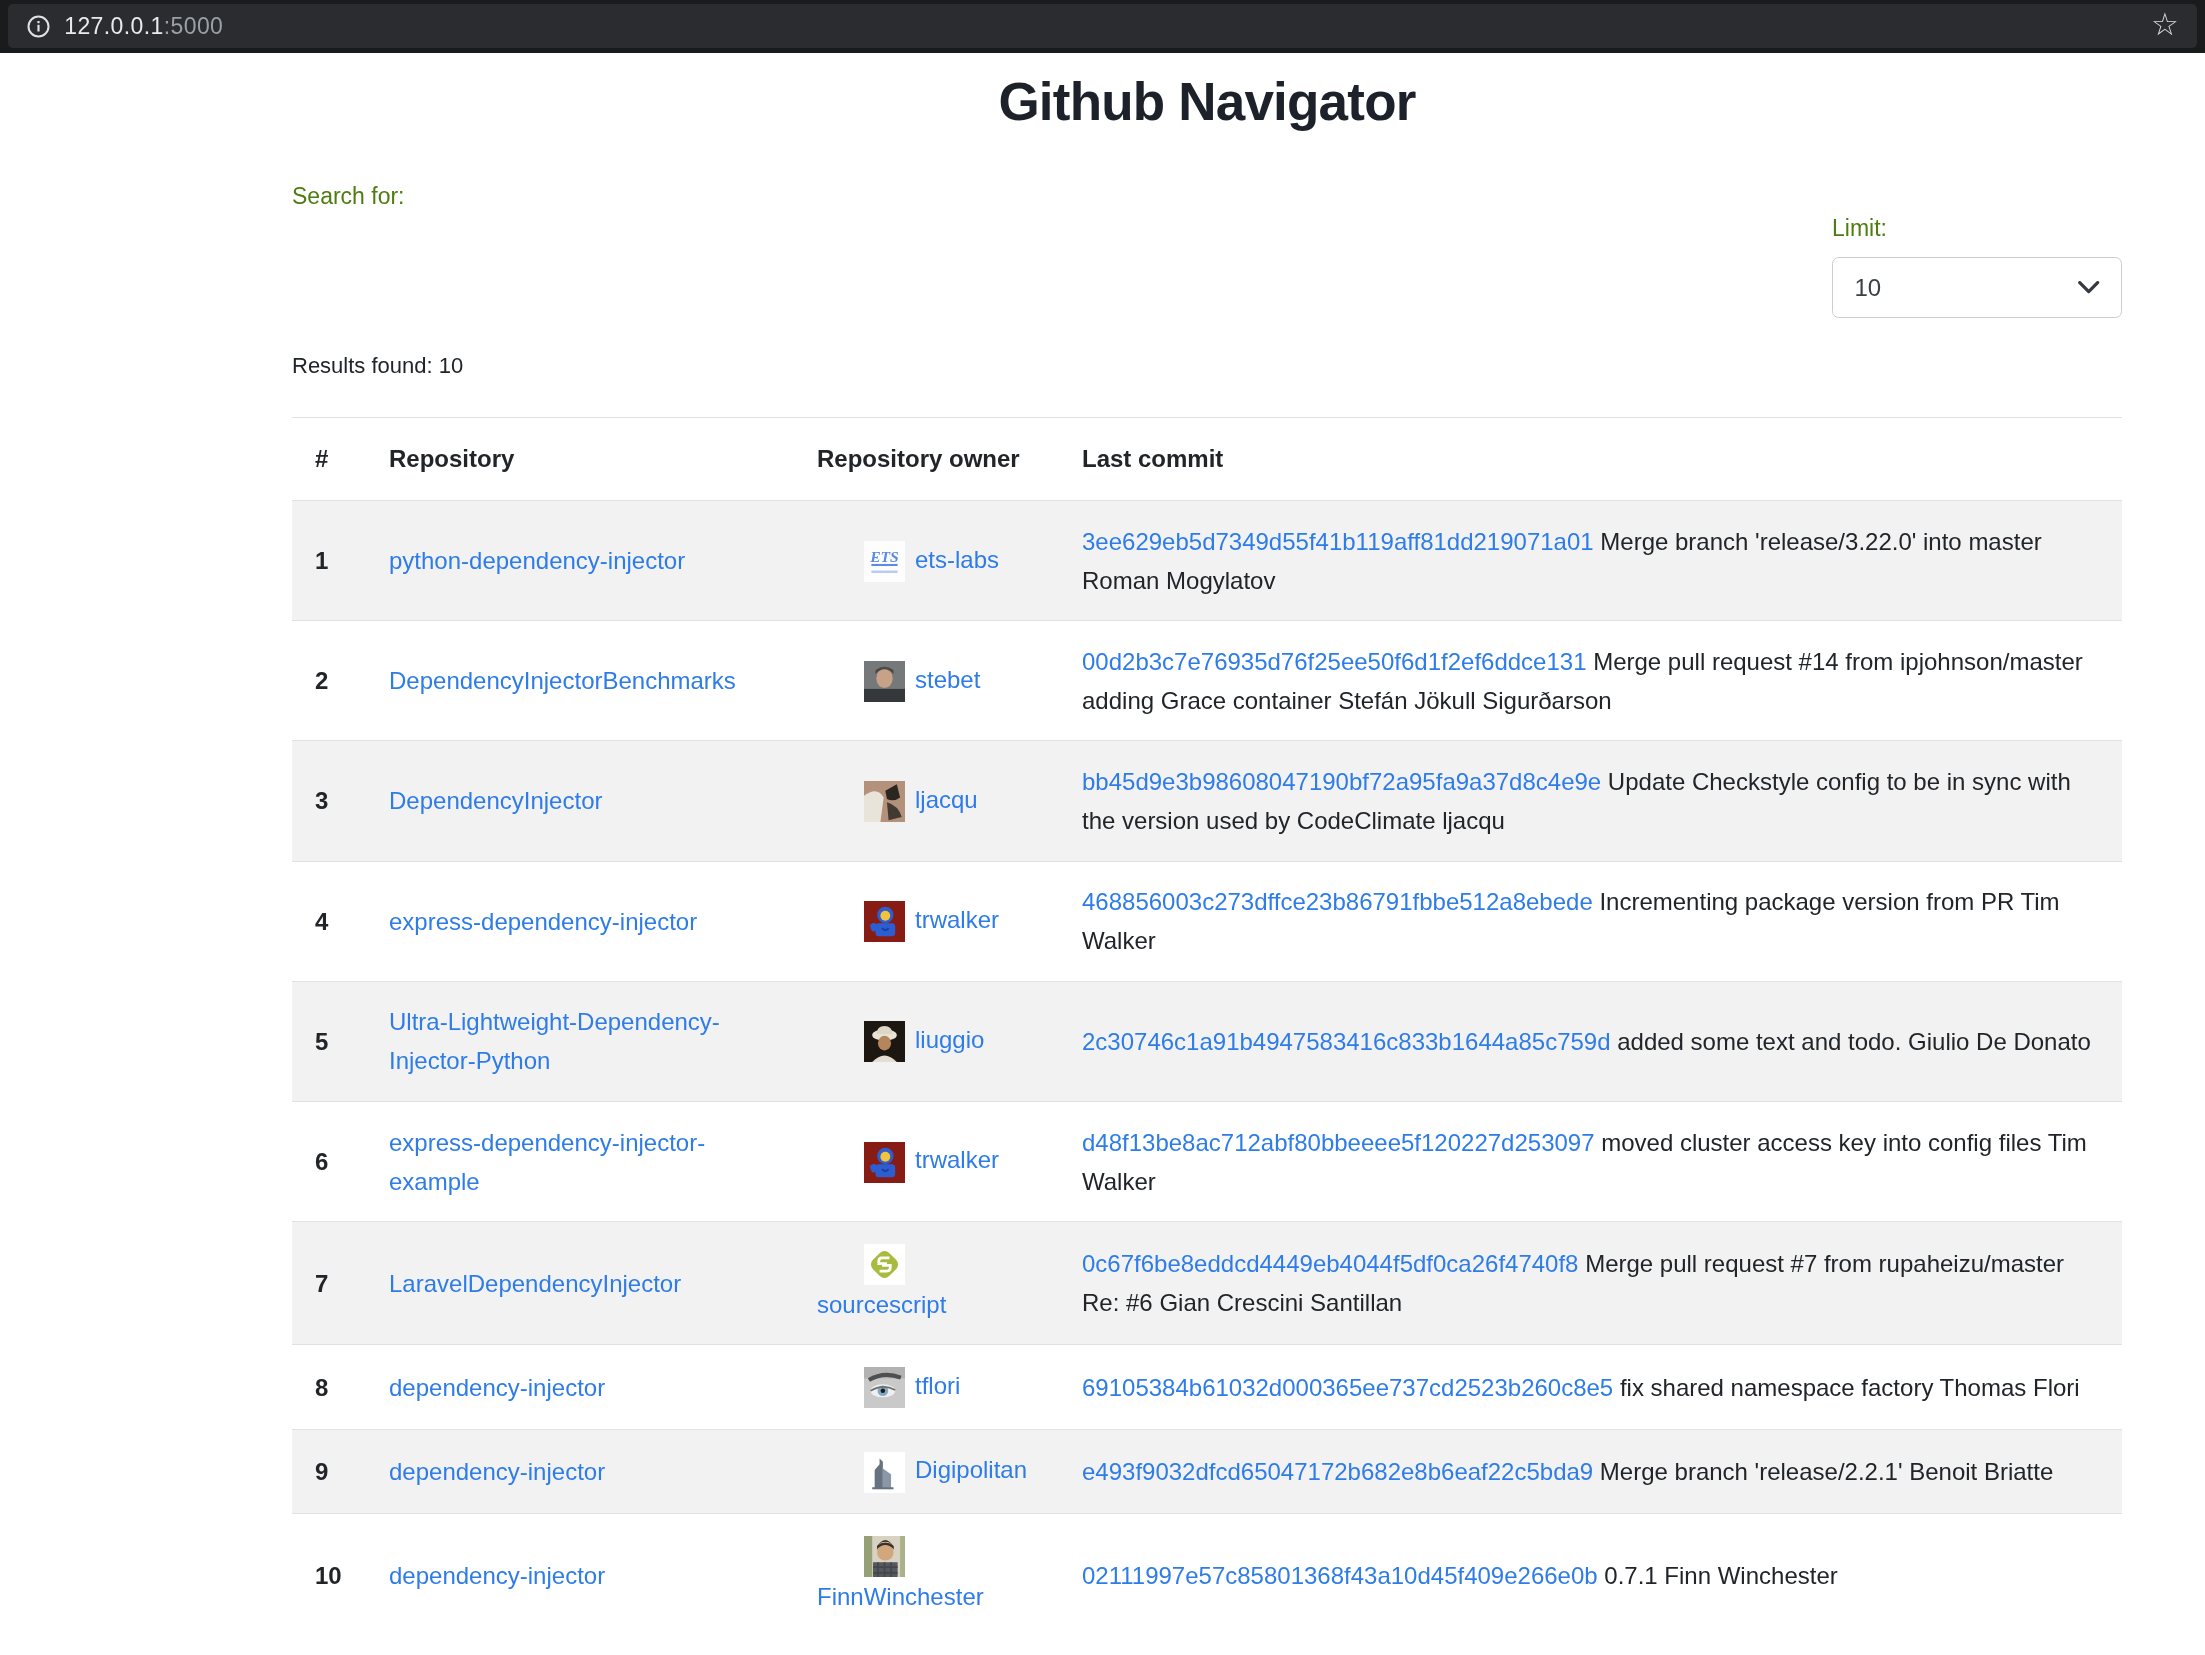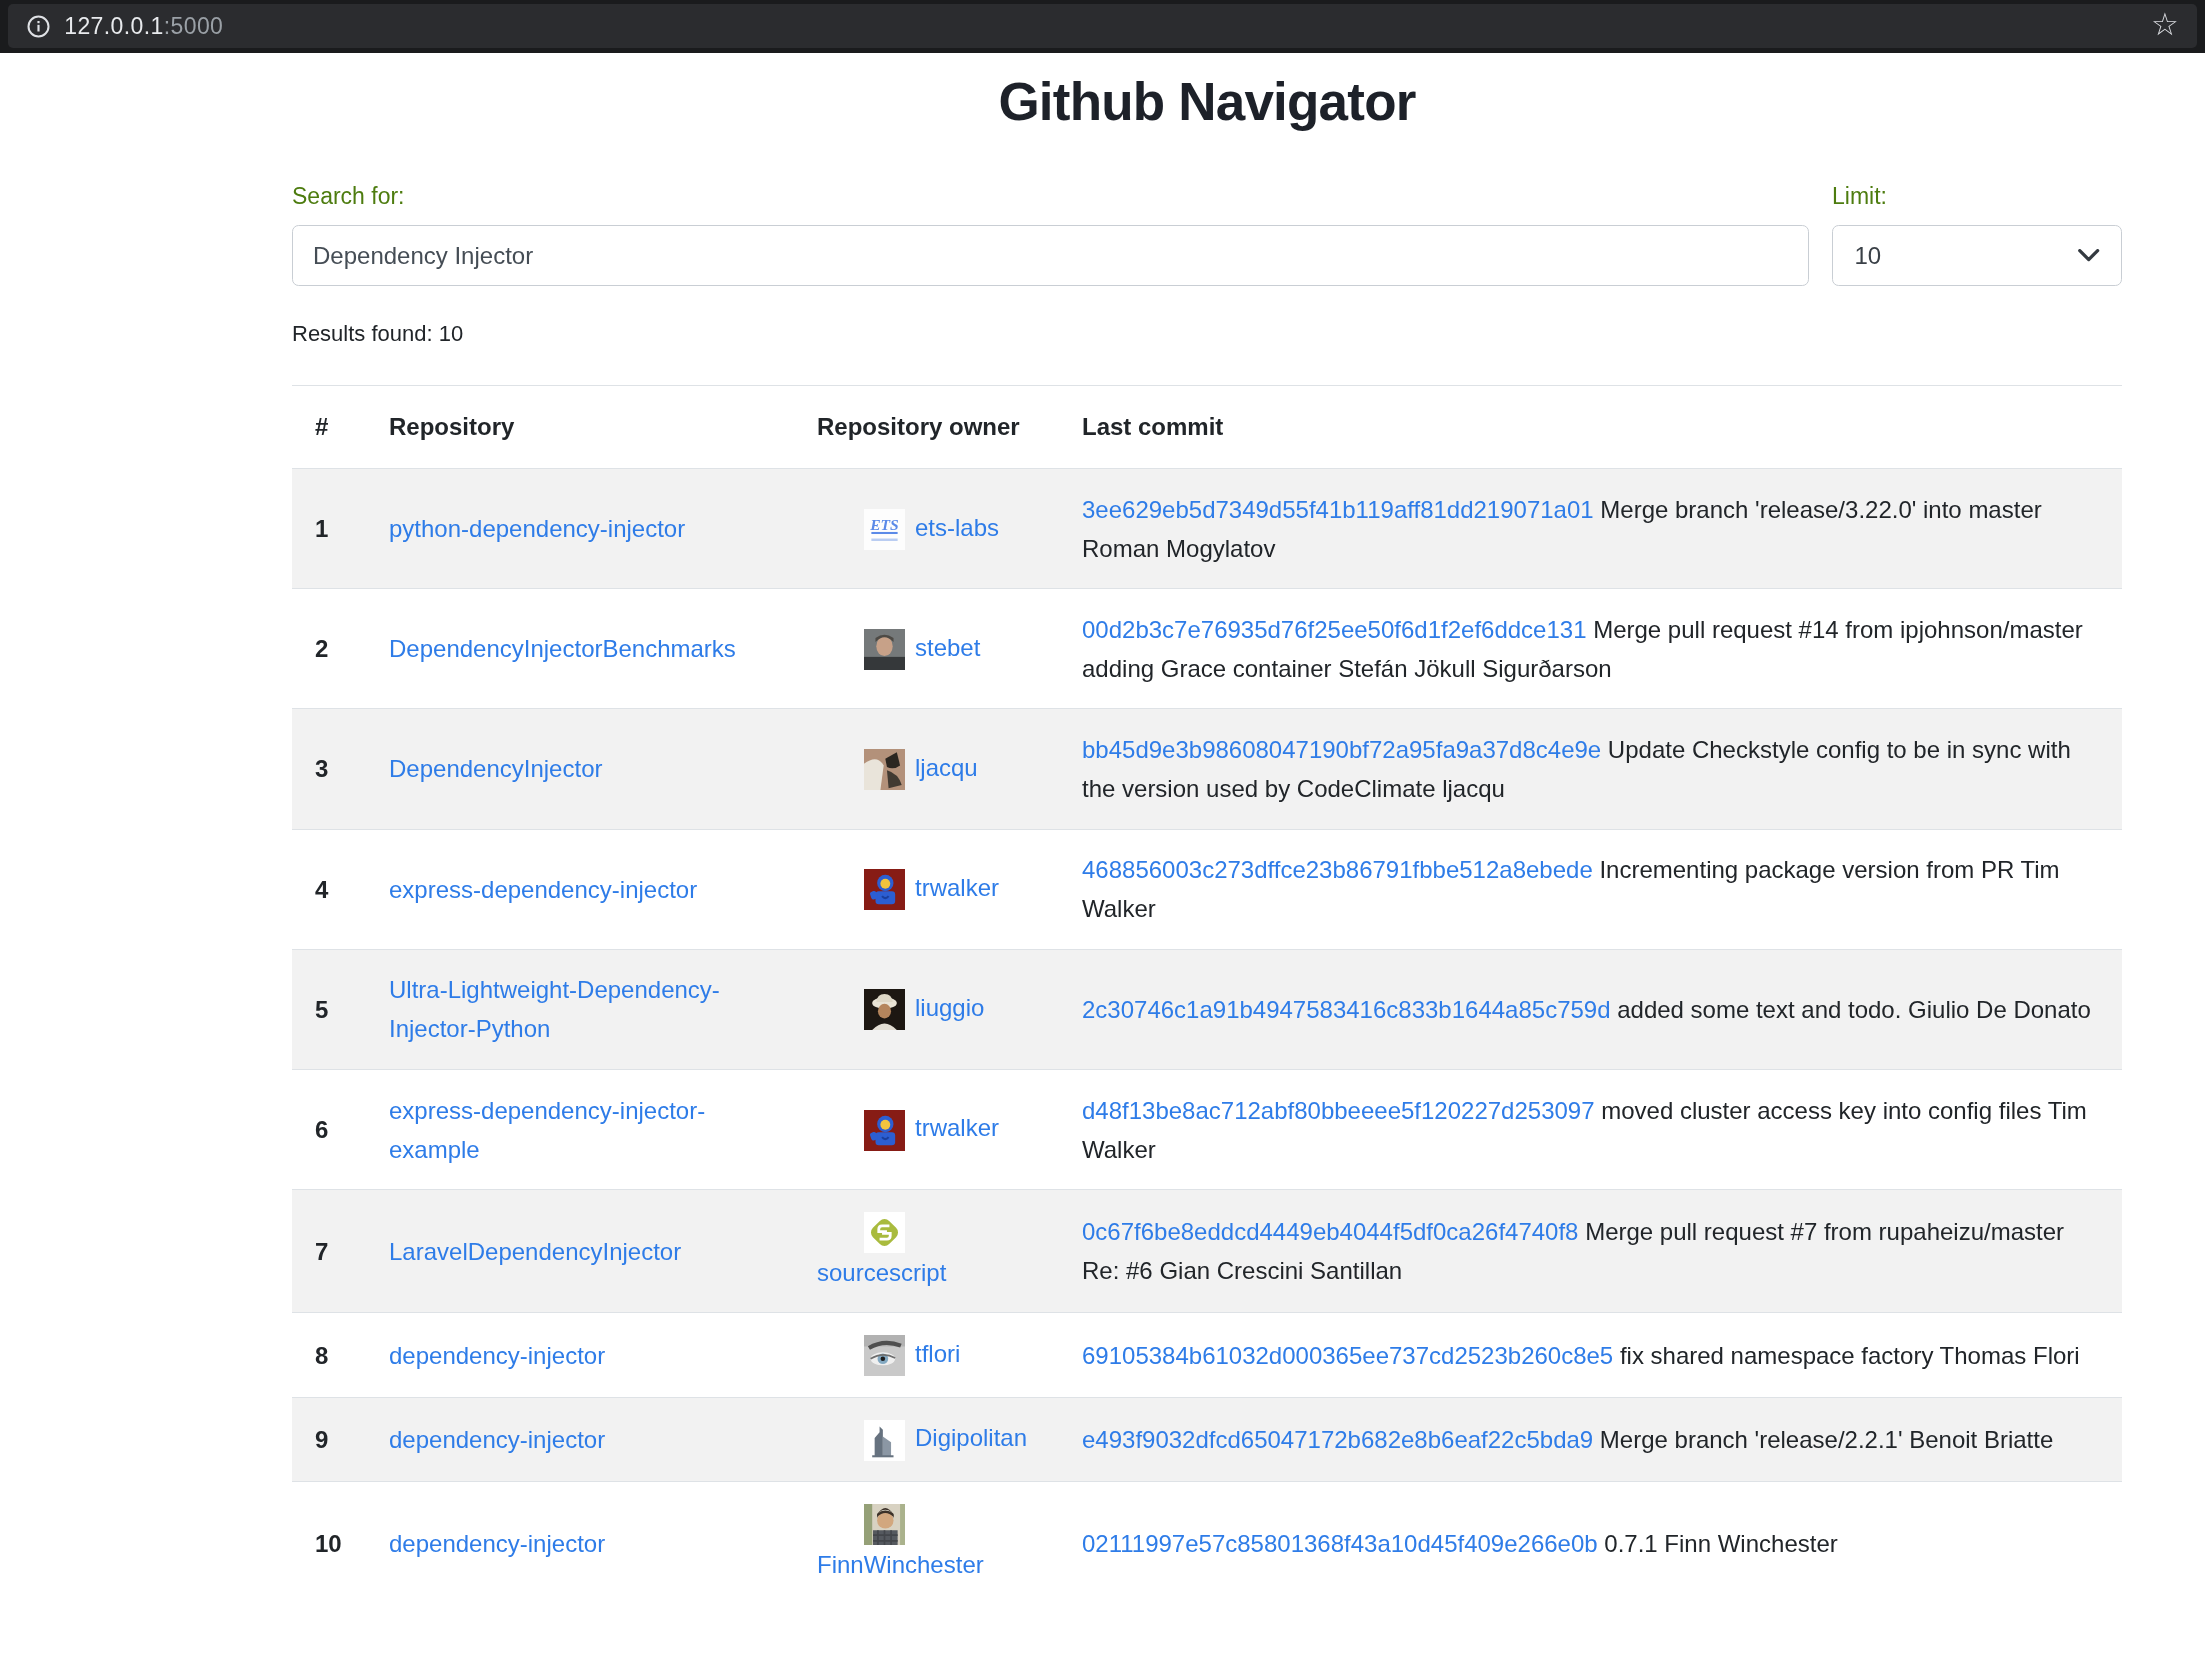--- a/index.html
+++ b/index.html
@@ -15,21 +15,21 @@
   .url-text .port { color:#9aa0a6; }
   .chrome-spacer { flex:1; }
   .star-icon { font-size:31px; color:#dadce0; line-height:1; margin-top:-3.3px; }
 
   
   .content { margin-left:292px; width:1830px; padding-top:18px; }
   h1 { font-size:53px; font-weight:700; letter-spacing:-0.8px; color:#1d2129; margin-bottom:51px;text-align:center; }
 
   .form-row { display:flex; justify-content:space-between; }
   .group-search { width:1517px; }
-  .group-limit  { width:290px; }
+  .group-limit  { width:290px;margin-top:32px; }
   .field-label { display:block; font-size:23px; margin-bottom:15px; color:#4d7c0f; }
   .text-input { width:100%; height:61px; border:0.8px solid #c9ced4; border-radius:6.6px;
                 font-size:24px; color:#454d55; padding:0 20px;
                 font-family:"Liberation Sans", sans-serif; outline:none; background:#fff; }
   .select-box { width:100%; height:61px; border:0.8px solid #c9ced4; border-radius:6.6px;
                 display:flex; align-items:center; justify-content:space-between;
                 padding:0 21.4px; font-size:24px; color:#3a4047; background:#fff; cursor:default; }
   .chev { width:21.4px; height:13px; }
 
   .results { margin-top:35px; font-size:22px; }
@@ -67,21 +67,20 @@
     <span class="star-icon">☆</span>
   </div>
 </div>
 
 <div class="content">
   <h1>Github Navigator</h1>
 
   <div class="form-row">
     <div class="group-search">
       <label class="field-label">Search for:</label>
-      <input class="text-input" type="text" value="Dependency Injector" style="">
     </div>
     <div class="group-limit">
       <label class="field-label">Limit:</label>
       <div class="select-box">
         <span>10</span>
         <svg class="chev" viewBox="0 0 26 16">
           <polyline points="2,2 13,13 24,2" fill="none" stroke="#343a40" stroke-width="4" stroke-linecap="round" stroke-linejoin="round"></polyline>
         </svg>
       </div>
     </div>

